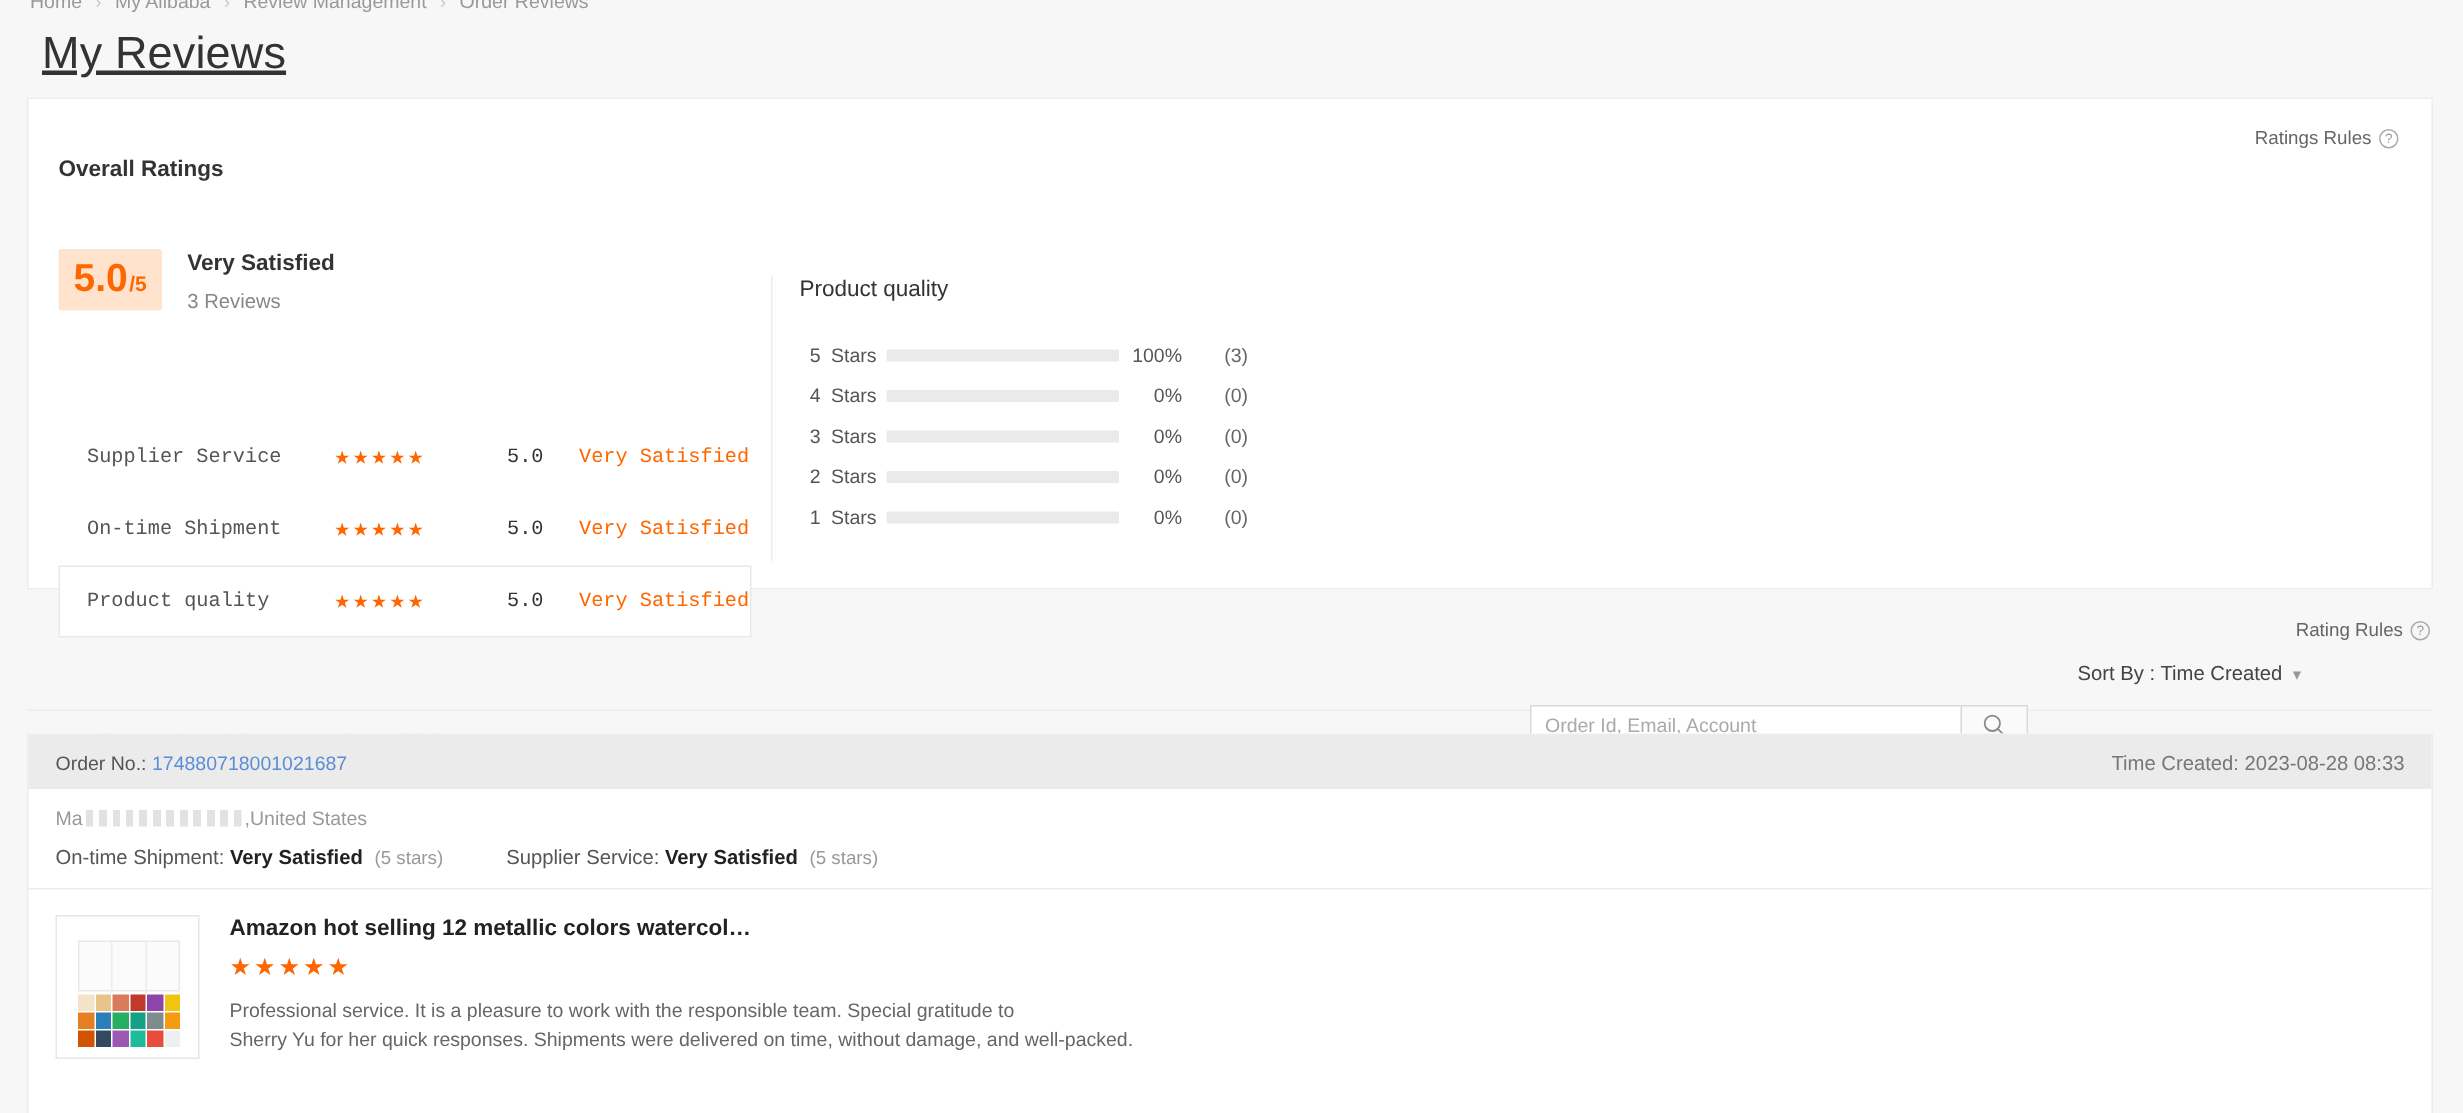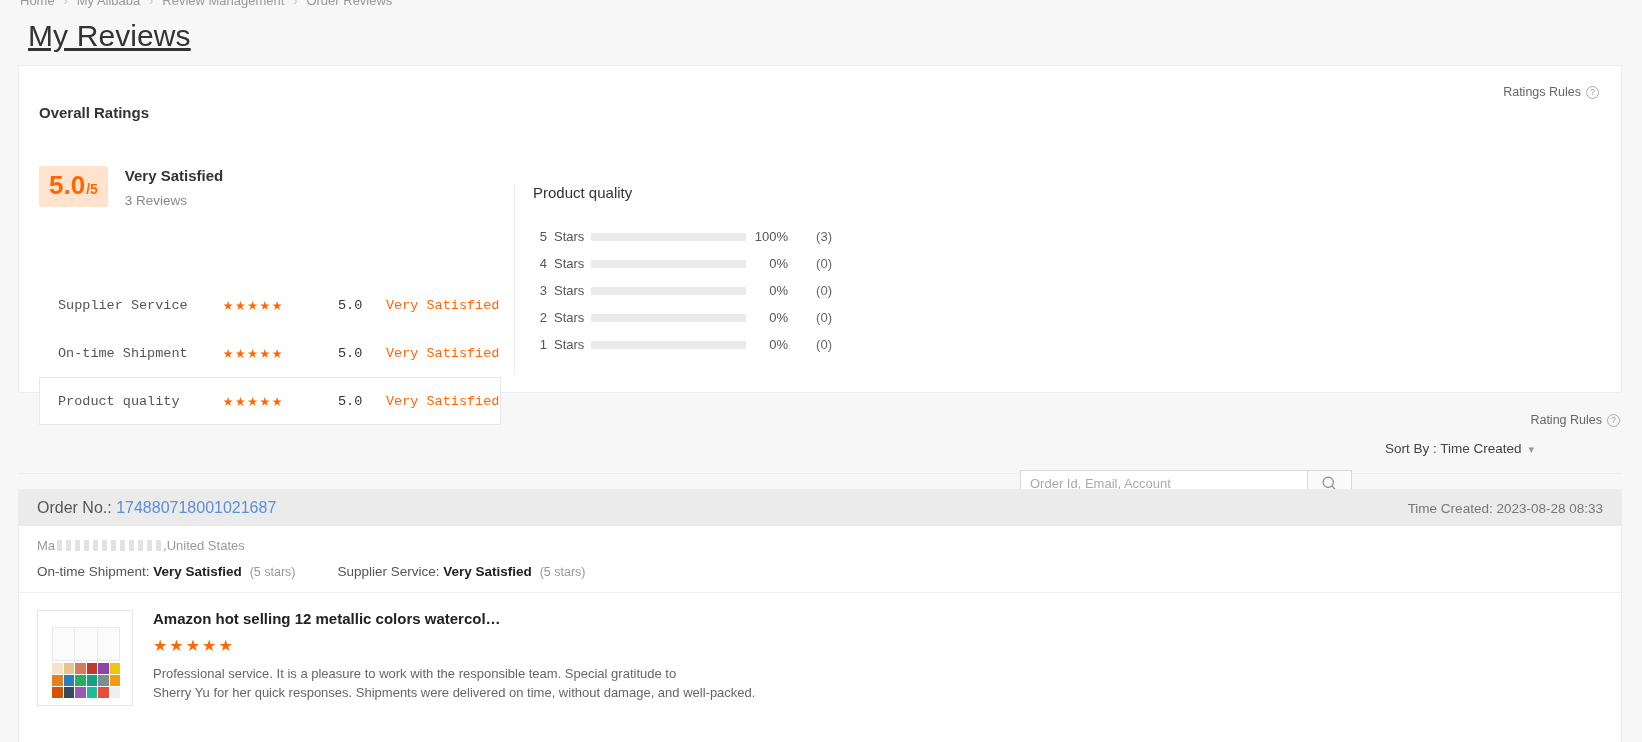--- a/index.html
+++ b/index.html
@@ -138,21 +138,21 @@
 
   
   .review-card {
     position: absolute; left: 18px; top: 489px; width: 1604px; height: 253px;
     background: #fff; border: 1px solid #ededed; border-bottom: none;
   }
   .order-bar {
     height: 36px; background: #ebebeb; display: flex; align-items: center;
     padding: 0 18px; justify-content: space-between;
   }
-  .order-no { font-size: 16px; color: #555; text-align: right; }
+  .order-no { font-size: 13px; color: #555; text-align: right; }
   .order-no .oid { color: #5a8fd6; cursor: pointer; }
   .order-time { font-size: 13.5px; color: #777; }
   .buyer-block { padding: 12px 18px 0 18px; }
   .buyer-line { font-size: 13px; color: #999; display: flex; align-items: center; }
   .masked {
     display: inline-block; width: 104px; height: 11px;
     margin: 0 2px;
     background:
       repeating-linear-gradient(90deg,#d8d8d8 0 5px, transparent 5px 9px);
     opacity: .75; vertical-align: middle;

